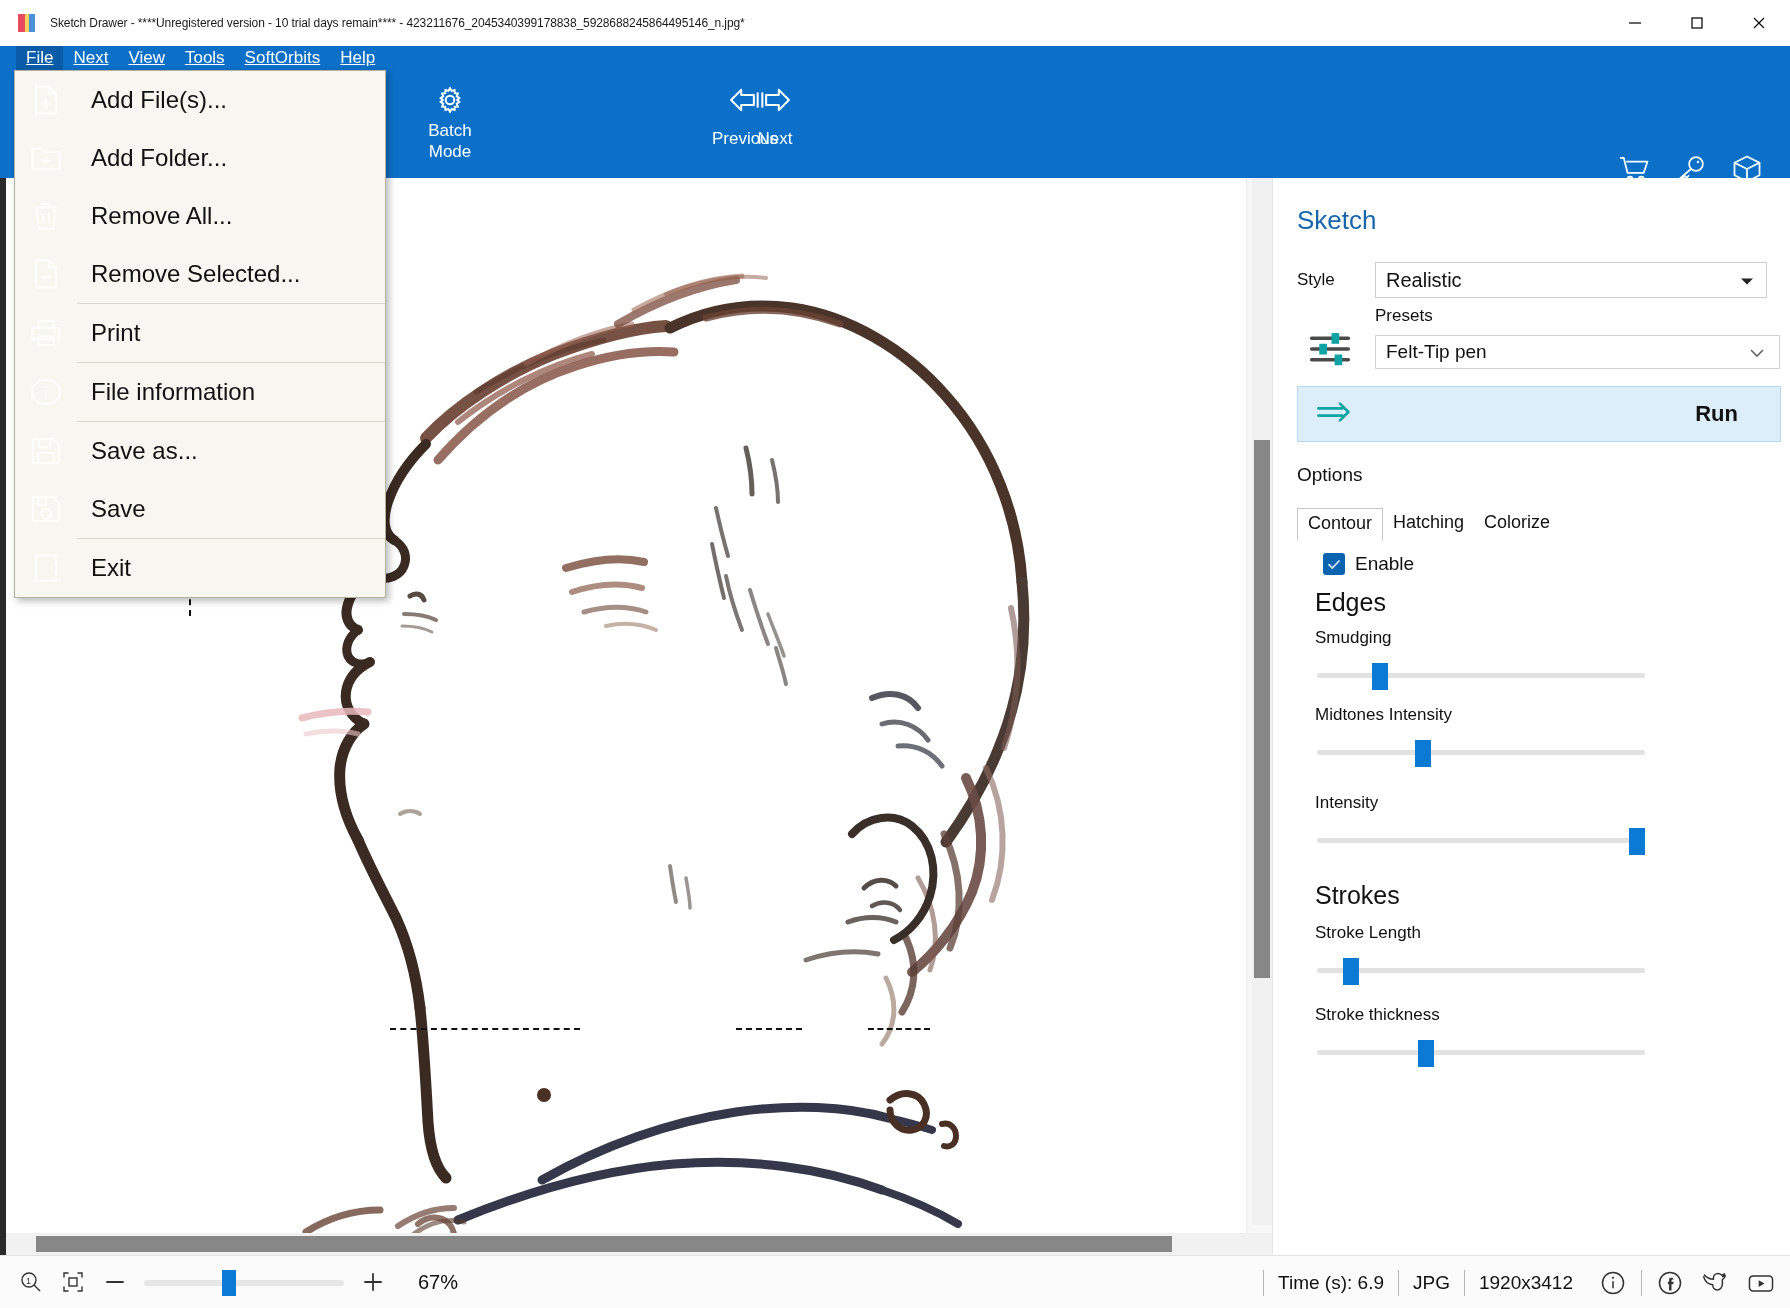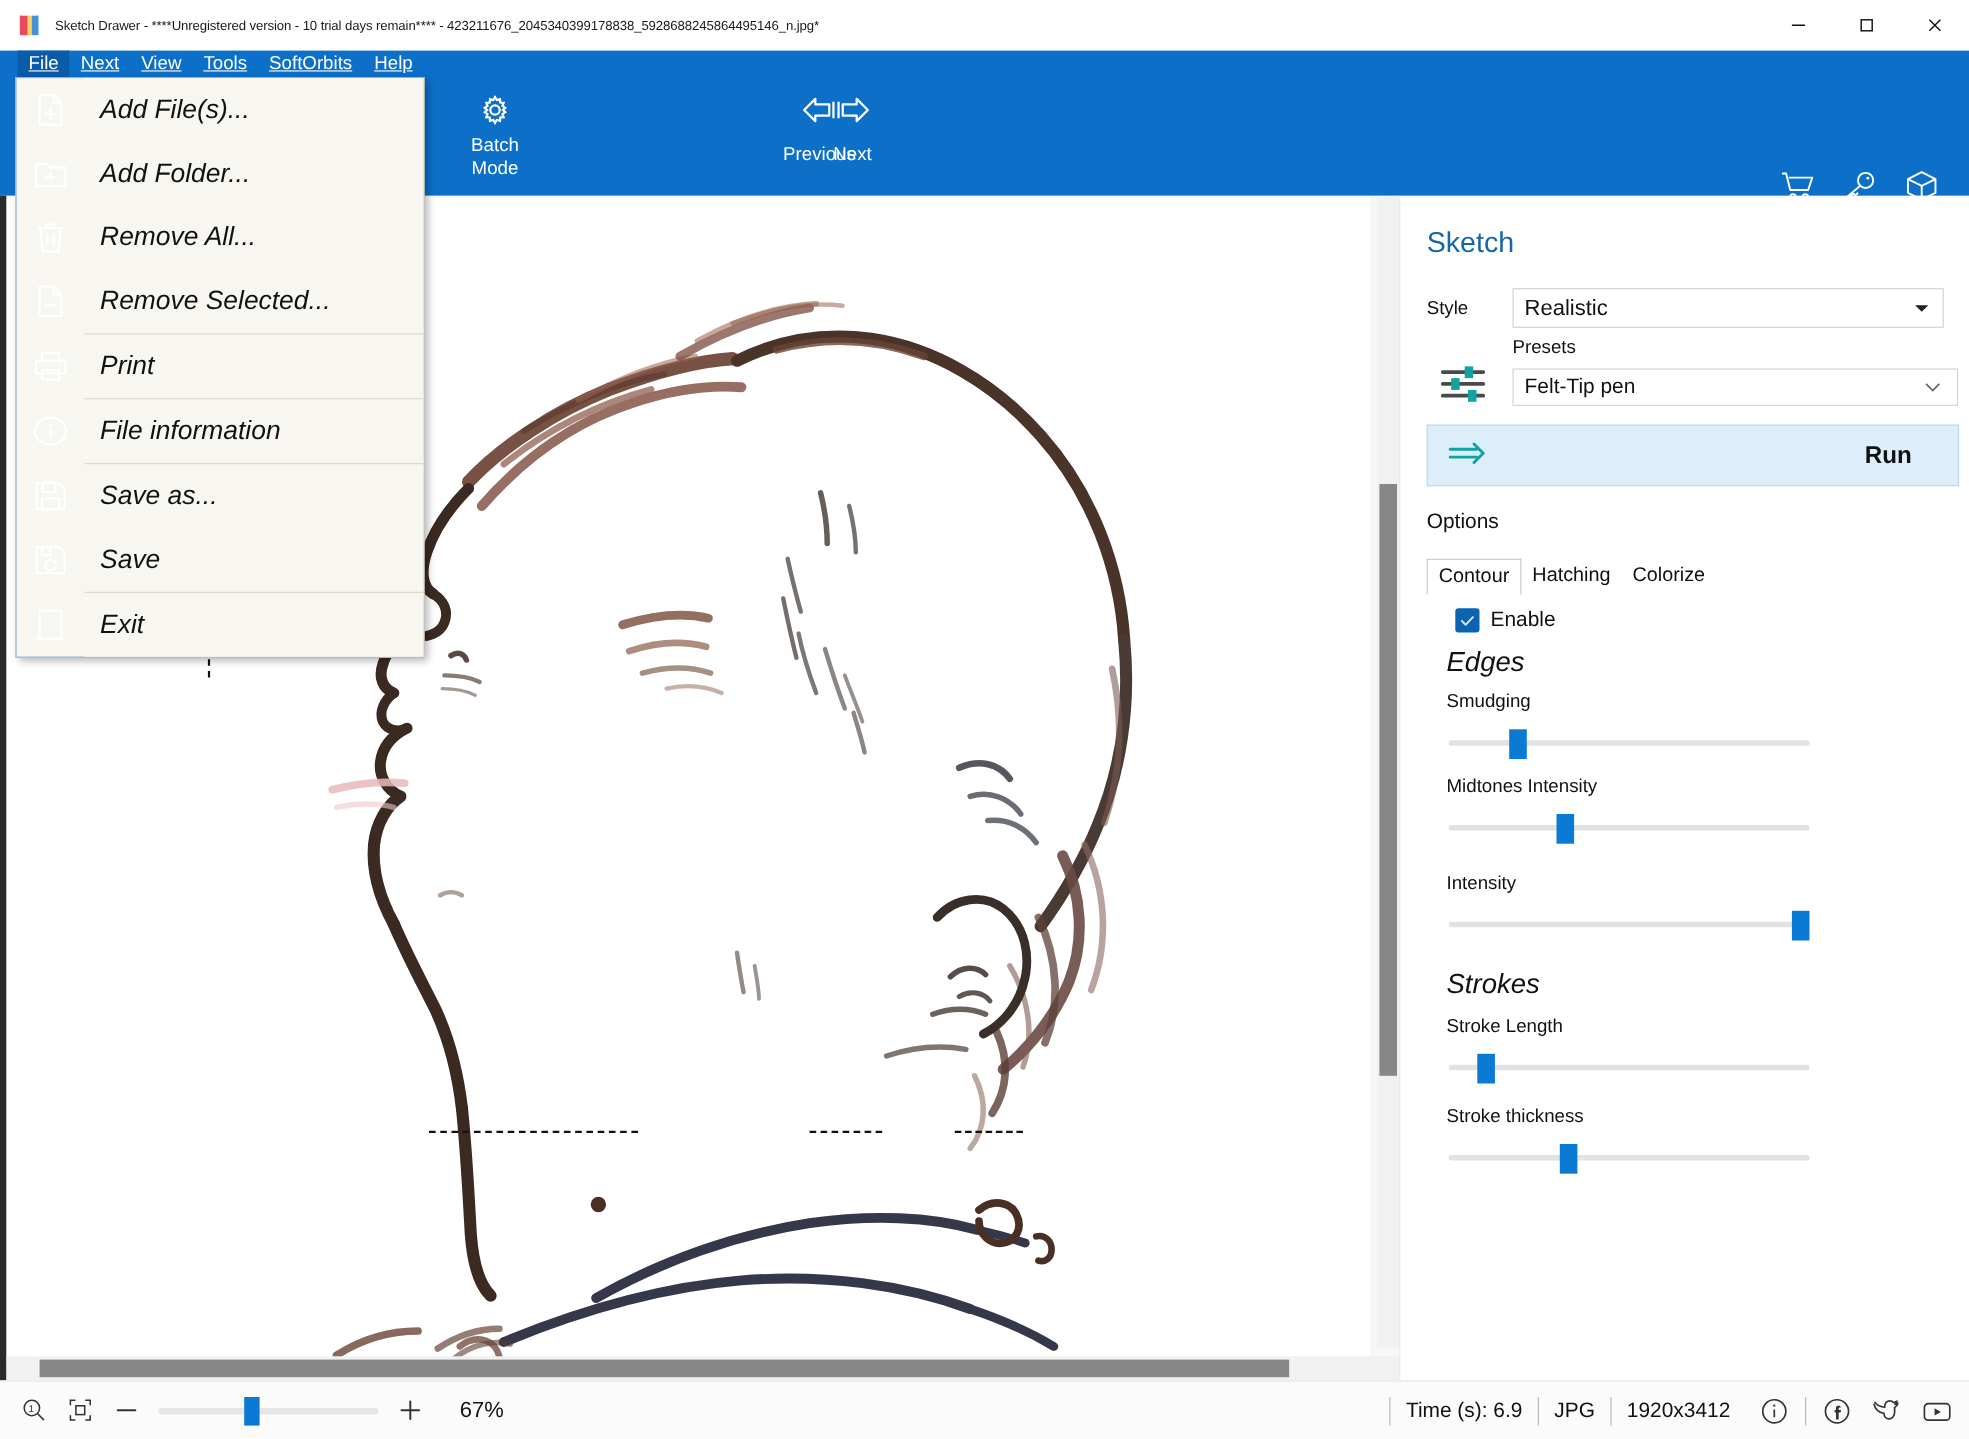--- a/index.html
+++ b/index.html
@@ -163,21 +163,21 @@
     position: absolute; left: 50px; top: 375px;
     display: flex; align-items: center; gap: 10px;
   }
   .checkbox {
     width: 22px; height: 22px; background: #0a64b0; border-radius: 3px;
     display: flex; align-items: center; justify-content: center;
   }
   .enable-label { font-size: 19px; color: #111; }
 
   .section-h {
-    position: absolute; left: 42px; font-size: 25px; color: #111; font-weight: 400; font-style: italic;
+    position: absolute; left: 42px; font-size: 25px; color: #111; font-weight: 400;
   }
   .slider-label { position: absolute; left: 42px; font-size: 17px; color: #111; }
 
   .slider {
     position: absolute; left: 44px; width: 328px; height: 24px;
   }
   .slider .track {
     position: absolute; left: 0; top: 10px; width: 328px; height: 5px;
     background: #e2e2e2; border-radius: 2px;
   }
@@ -631,21 +631,21 @@
       <svg width="30" height="28" viewBox="0 0 26 24" fill="none" stroke="#333" stroke-width="1.3" stroke-linejoin="round">
         <rect x="3" y="6" width="20" height="13" rx="3"></rect>
         <path d="M11 9.6 L16 12.5 L11 15.4 Z" fill="#333" stroke="none"></path>
       </svg>
     </span>
   </div>
 </div>
 
 <div class="file-menu">
   <div class="fm-iconcol"></div>
-  <div class="fm-body" style="position:relative; margin-left:-62px; width:372px;font-style:italic;">
+  <div class="fm-body" style="position:relative; margin-left:-62px; width:372px;">
 
     <div class="fm-item">
       <span class="fm-icon">
         <svg width="34" height="34" viewBox="0 0 24 24" fill="none" stroke="#ffffff" stroke-width="1.3" stroke-linejoin="round">
           <path d="M5 2.5 h9 l5 5 v14 h-14 z"></path>
             <path d="M14 2.5 v5 h5"></path>
           <line x1="12" y1="11" x2="12" y2="18"></line>
             <line x1="8.5" y1="14.5" x2="15.5" y2="14.5"></line>
         </svg>
       </span>

